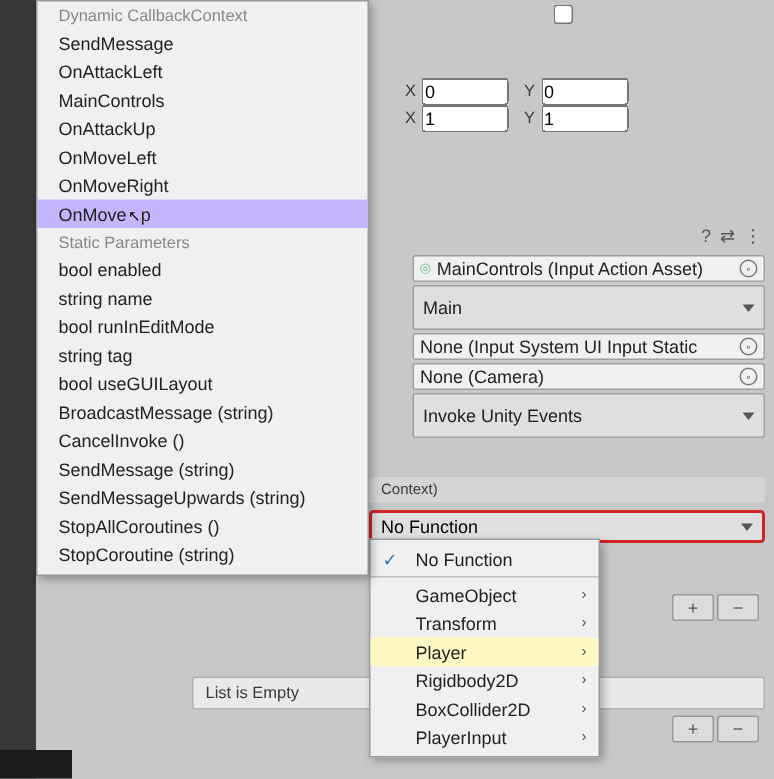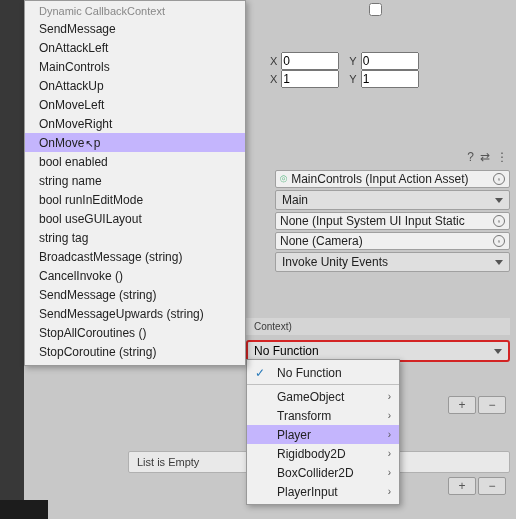--- a/index.html
+++ b/index.html
@@ -28,21 +28,21 @@
   }
   .obj-field .dot { width: 12px; height: 12px; border: 1px solid #777; border-radius: 50%; display: flex; align-items: center; justify-content: center; font-size: 8px; }
   
   .dropdown-field {
     background: #dfdfdf;
     border: 1px solid #a0a0a0;
     border-radius: 2px;
     padding: 1px 6px;
     font-size: 11px;
     color: #222;
-    height: 20px;
+    height: 30px;
     display: flex;
     align-items: center;
     justify-content: space-between;
   }
   .tri-down { width: 0; height: 0; border-left: 4px solid transparent; border-right: 4px solid transparent; border-top: 5px solid #555; }
   
   .header-icons { display: flex; gap: 6px; color: #555; font-size: 12px; }
   
   .section-header {
     background: #d5d5d5;
@@ -137,21 +137,21 @@
     font-size: 12px;
     color: #222;
     padding: 2px 8px 2px 30px;
     height: 19px;
     display: flex;
     align-items: center;
     justify-content: space-between;
     cursor: default;
     position: relative;
   }
-  .submenu-item.highlight { background: #c4b5fd; }
+  .submenu-item.highlight { background: #fef9c3; }
   .submenu .check { position: absolute; left: 8px; color: #2a7ab9; font-size: 12px; }
   .submenu hr { border: none; border-top: 1px solid #c0c0c0; margin: 2px 0; }
   .sub-arrow { color: #555; font-size: 10px; }
   
   .dark-strip {
     position: absolute;
     left: 0; top: 0; width: 24px; height: 100%;
     background: #383838;
   }
   .dark-strip2 {
@@ -294,26 +294,27 @@
         <div class="menu-item">SendMessage</div>
         <div class="menu-item">OnAttackLeft</div>
         <div class="menu-item">MainControls</div>
         <div class="menu-item">OnAttackUp</div>
         <div class="menu-item">OnMoveLeft</div>
         <div class="menu-item">OnMoveRight</div>
         <div class="menu-item highlight">
           <span>OnMove<span class="cursor-glyph">↖</span>p</span>
         </div>
       </div>
+    <div class="menu-section-label">Static Parameters</div>
     <div id="static-items">
         <div class="menu-item">bool enabled</div>
         <div class="menu-item">string name</div>
         <div class="menu-item">bool runInEditMode</div>
+        <div class="menu-item">string tag</div>
         <div class="menu-item">bool useGUILayout</div>
-        <div class="menu-item">string tag</div>
         <div class="menu-item">BroadcastMessage (string)</div>
         <div class="menu-item">CancelInvoke ()</div>
         <div class="menu-item">SendMessage (string)</div>
         <div class="menu-item">SendMessageUpwards (string)</div>
         <div class="menu-item">StopAllCoroutines ()</div>
         <div class="menu-item">StopCoroutine (string)</div>
       </div>
   </div>
 
 </div>

